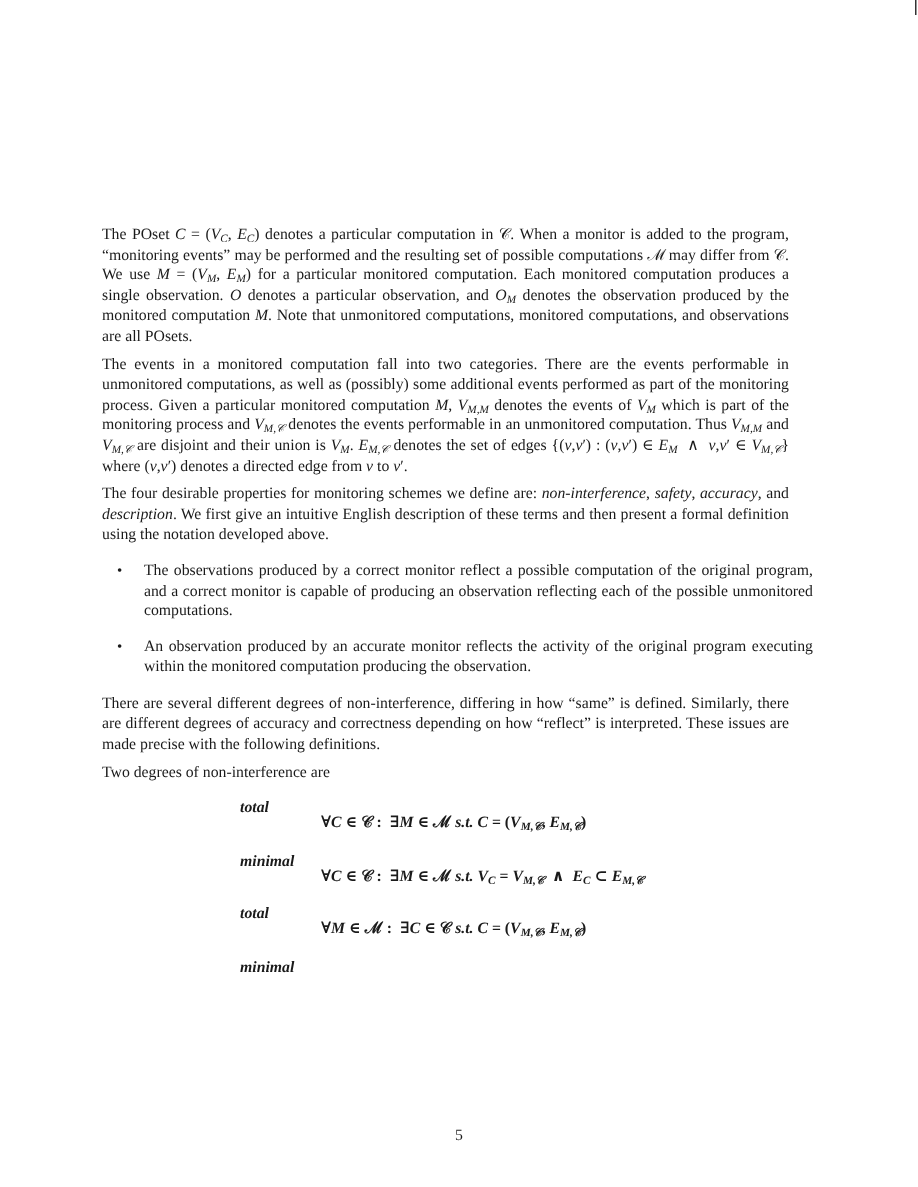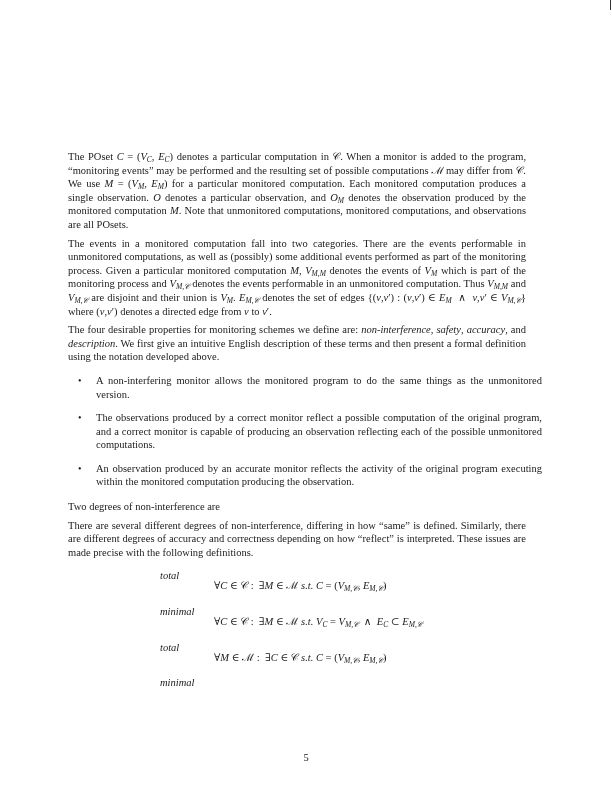--- a/index.html
+++ b/index.html
@@ -8,21 +8,21 @@
   .corner-mark { position:absolute; left:610px; top:0; width:1px; height:10px; background:#333; }
   .page { position:absolute; left:68px; top:150px; width:474px;
           font-size:10.5px; line-height:13.6px; text-align:justify;
           font-family:"Liberation Serif","DejaVu Serif",serif; }
   .page p { margin:0 16px 5px 0; }
   .page i, .m { font-style:italic; }
   sub { font-size:7.5px; line-height:0; vertical-align:-2px; font-style:italic; }
   ul { margin:10px 0 11px 0; padding:0 0 0 24px; list-style:none; }
   ul li { position:relative; margin:0 0 10px 0; padding-left:4px; }
   ul li::before { content:"\2022"; position:absolute; left:-14px; top:0; font-size:10px; }
-  .formula-row { display:flex; margin:10px 0 12px 0; padding-left:92px; }
+  .formula-row { display:flex; margin:10px 0 12px 0; padding-left:92px;font-weight:bold; }
   .formula-label { width:54px; font-style:italic; }
   .formula { font-style:normal;margin-top:10px; }
   .page-number { position:absolute; left:0; right:0; top:752px; text-align:center;
                  font-size:10.5px; font-family:"Liberation Serif",serif; }
 </style>
 </head>
 <body>
 
 <div class="corner-mark"></div>
 
@@ -37,28 +37,27 @@
     
     The events in a monitored computation fall into two categories. There are the events performable in unmonitored computations, as well as (possibly) some additional events performed as part of the monitoring process. Given a particular monitored computation <i>M</i>, <i>V</i><sub>M,M</sub> denotes the events of <i>V</i><sub>M</sub> which is part of the monitoring process and <i>V</i><sub>M,𝒞</sub> denotes the events performable in an unmonitored computation. Thus <i>V</i><sub>M,M</sub> and <i>V</i><sub>M,𝒞</sub> are disjoint and their union is <i>V</i><sub>M</sub>. <i>E</i><sub>M,𝒞</sub> denotes the set of edges {(<i>v</i>,<i>v</i>′) : (<i>v</i>,<i>v</i>′) ∈ <i>E</i><sub>M</sub> &nbsp;∧&nbsp; <i>v</i>,<i>v</i>′ ∈ <i>V</i><sub>M,𝒞</sub>} where (<i>v</i>,<i>v</i>′) denotes a directed edge from <i>v</i> to <i>v</i>′.
   </p>
 
   <p>
     
     The four desirable properties for monitoring schemes we define are: <i>non-interference</i>, <i>safety</i>, <i>accuracy</i>, and <i>description</i>. We first give an intuitive English description of these terms and then present a formal definition using the notation developed above.
   </p>
 
   <ul>
-    <li>A non-interfering monitor allows the monitored program to do the same things as the unmonitored version.</li>
     <li>The observations produced by a correct monitor reflect a possible computation of the original program, and a correct monitor is capable of producing an observation reflecting each of the possible unmonitored computations.</li>
     <li>An observation produced by an accurate monitor reflects the activity of the original program executing within the monitored computation producing the observation.</li>
   </ul>
 
+  <p>There are several different degrees of non-interference, differing in how “same” is defined. Similarly, there are different degrees of accuracy and correctness depending on how “reflect” is interpreted. These issues are made precise with the following definitions.</p>
+
   <p>Two degrees of non-interference are</p>
-
-  <p>There are several different degrees of non-interference, differing in how “same” is defined. Similarly, there are different degrees of accuracy and correctness depending on how “reflect” is interpreted. These issues are made precise with the following definitions.</p>
 
   <div class="formula-row">
     <span class="formula-label">total</span>
     <span class="formula">∀<i>C</i> ∈ 𝒞 : &nbsp;∃<i>M</i> ∈ ℳ <i>s.t.</i> <i>C</i> = (<i>V</i><sub>M,𝒞</sub>, <i>E</i><sub>M,𝒞</sub>)</span>
   </div>
   <div class="formula-row">
     <span class="formula-label">minimal</span>
     <span class="formula">∀<i>C</i> ∈ 𝒞 : &nbsp;∃<i>M</i> ∈ ℳ <i>s.t.</i> <i>V</i><sub>C</sub> = <i>V</i><sub>M,𝒞</sub> &nbsp;∧&nbsp; <i>E</i><sub>C</sub> ⊂ <i>E</i><sub>M,𝒞</sub></span>
   </div>
 

